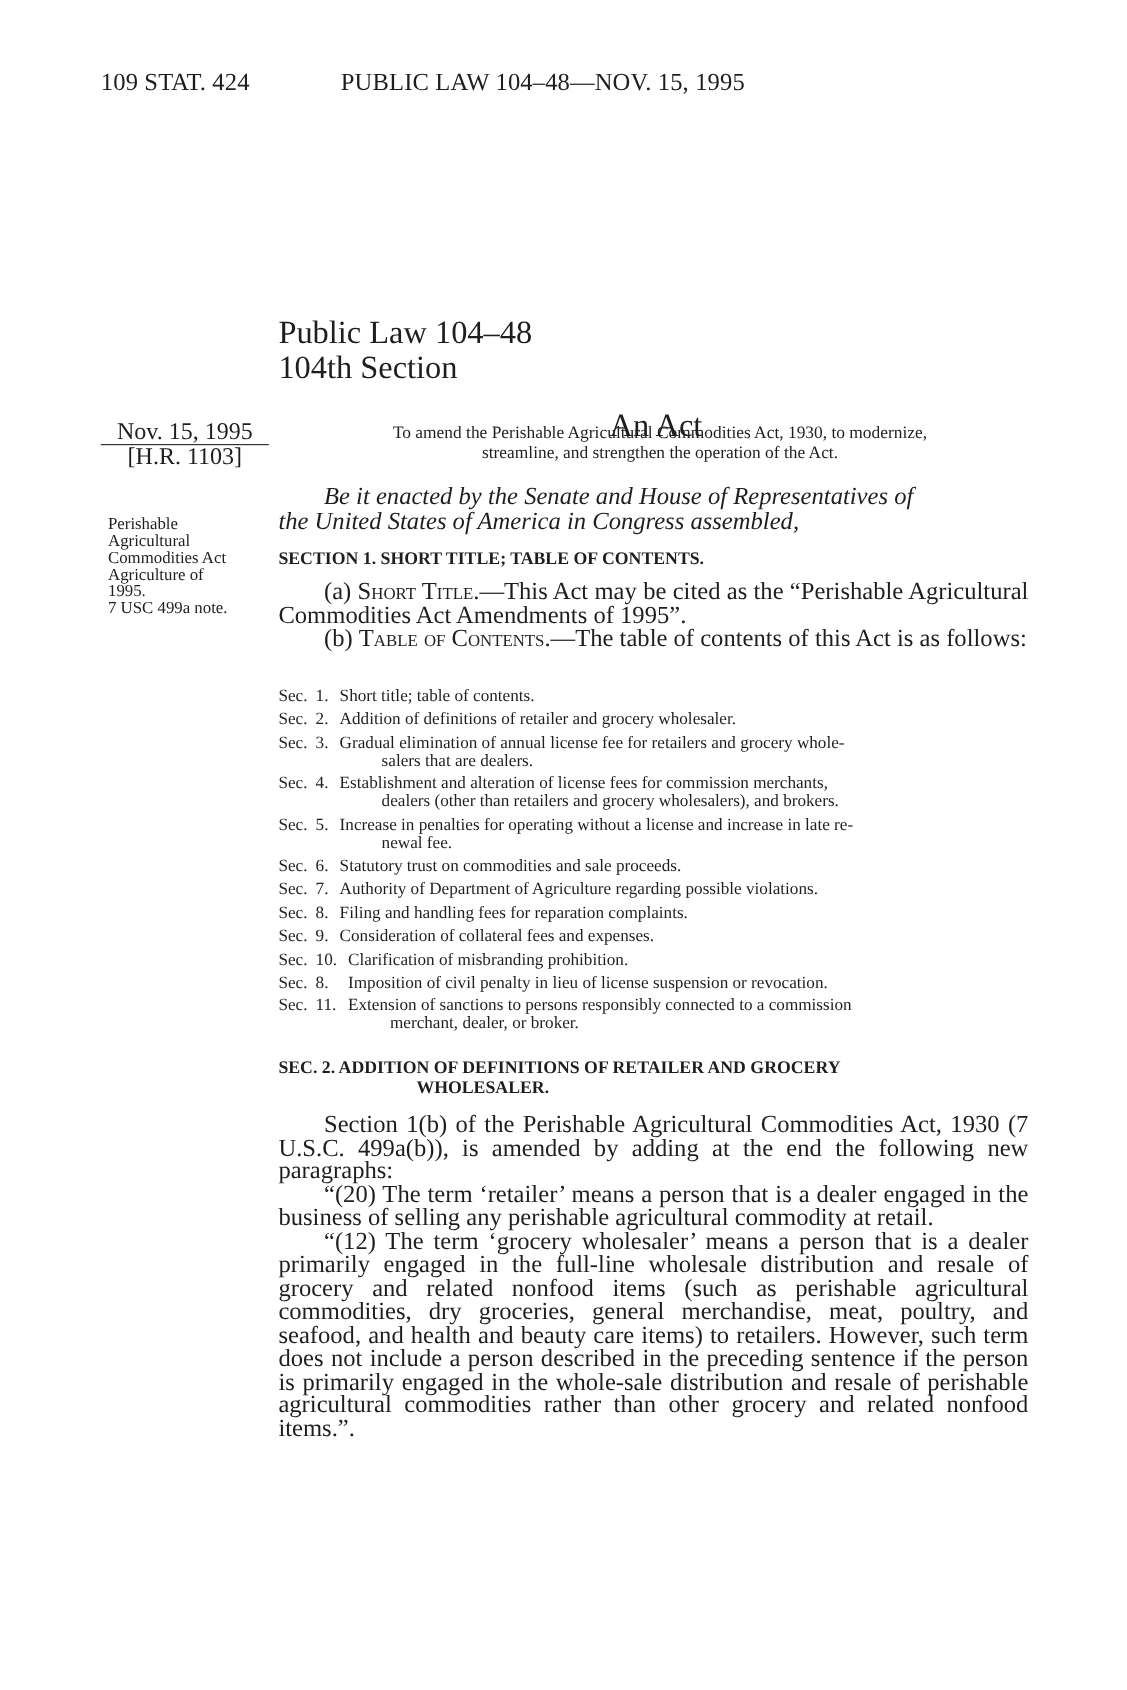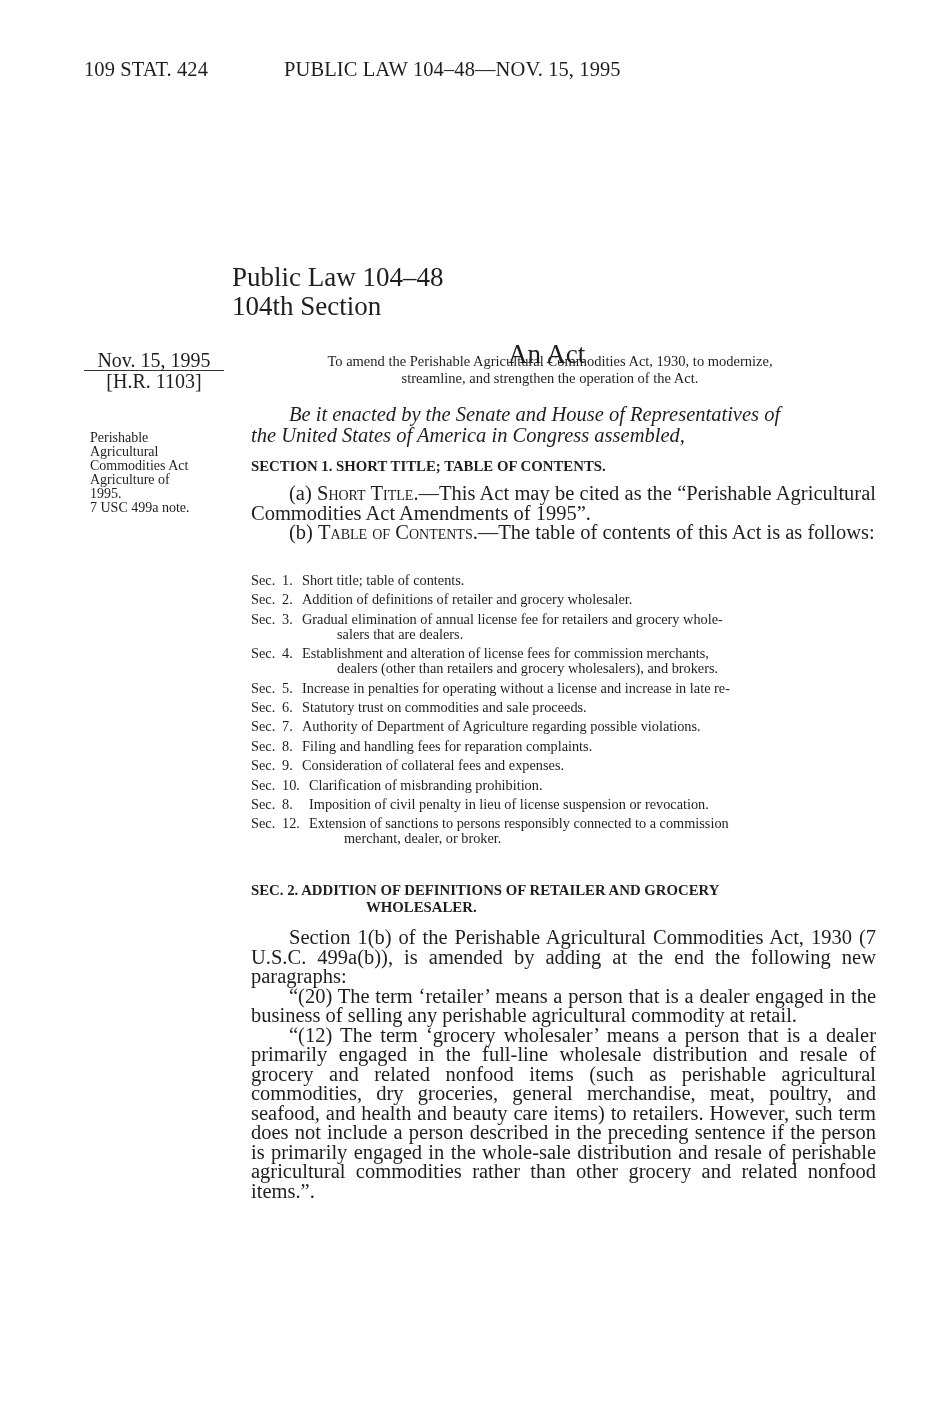--- a/index.html
+++ b/index.html
@@ -19,21 +19,21 @@
 
   
   .margin-date { left: 90px; top: 352px; width: 128px; text-align: center; font-size: 20px; line-height: 16px; }
   .margin-date .rule { height: 1px; background: #333; margin: 2px 0 2px 0; width: 140px; margin-left: -6px; }
   .margin-note { left: 90px; top: 431px; width: 140px; font-size: 14px; line-height: 14px; }
 
   
   .purpose { left: 250px; top: 353px; width: 600px; text-align: center; font-size: 14.5px; line-height: 17px; }
 
   
-  .main { left: 232px; width: 625px; margin-left: 19px; }
+  .main { left: 232px; width: 625px; }
   .enacting { top: 404px; font-style: italic; font-size: 20.5px; line-height: 21px; text-align: justify; }
   .enacting .indent { padding-left: 38px; }
   .sec-head { font-weight: bold; font-size: 14.8px; line-height: 17px; }
   .sec1-head { top: 458px; }
   .para { font-size: 20.5px; line-height: 19.5px; text-align: justify; }
   .para p { margin: 0; text-indent: 38px; }
   .sc { font-variant: small-caps; }
   .sec1-body { top: 484px; }
 
   .toc { top: 573px; font-size: 14.3px; line-height: 15px; }
@@ -108,21 +108,21 @@
       <span class="txt"><span>Gradual elimination of annual license fee for retailers and grocery whole-</span><span class="cont">salers that are dealers.</span></span>
     </div>
   <div class="row">
       <span class="sec">Sec.</span>
       <span class="num">4.</span>
       <span class="txt"><span>Establishment and alteration of license fees for commission merchants,</span><span class="cont">dealers (other than retailers and grocery wholesalers), and brokers.</span></span>
     </div>
   <div class="row">
       <span class="sec">Sec.</span>
       <span class="num">5.</span>
-      <span class="txt"><span>Increase in penalties for operating without a license and increase in late re-</span></span>
+      <span class="txt"><span>Increase in penalties for operating without a license and increase in late re-</span><span class="cont">newal fee.</span></span>
     </div>
   <div class="row">
       <span class="sec">Sec.</span>
       <span class="num">6.</span>
       <span class="txt"><span>Statutory trust on commodities and sale proceeds.</span></span>
     </div>
   <div class="row">
       <span class="sec">Sec.</span>
       <span class="num">7.</span>
       <span class="txt"><span>Authority of Department of Agriculture regarding possible violations.</span></span>
@@ -142,21 +142,21 @@
       <span class="num wide">10.</span>
       <span class="txt"><span>Clarification of misbranding prohibition.</span></span>
     </div>
   <div class="row">
       <span class="sec">Sec.</span>
       <span class="num wide">8.</span>
       <span class="txt"><span>Imposition of civil penalty in lieu of license suspension or revocation.</span></span>
     </div>
   <div class="row">
       <span class="sec">Sec.</span>
-      <span class="num wide">12.</span>
+      <span class="num wide">11.</span>
       <span class="txt"><span>Extension of sanctions to persons responsibly connected to a commission</span><span class="cont">merchant, dealer, or broker.</span></span>
     </div>
 </div>
 
 <div class="abs main sec-head sec2-head">
   <span>SEC. 2. ADDITION OF DEFINITIONS OF RETAILER AND GROCERY</span>
   <span class="cont">WHOLESALER.</span>
 </div>
 <div class="abs main para sec2-body">
   <p>Section 1(b) of the Perishable Agricultural Commodities Act, 1930 (7 U.S.C. 499a(b)), is amended by adding at the end the following new paragraphs:</p>

